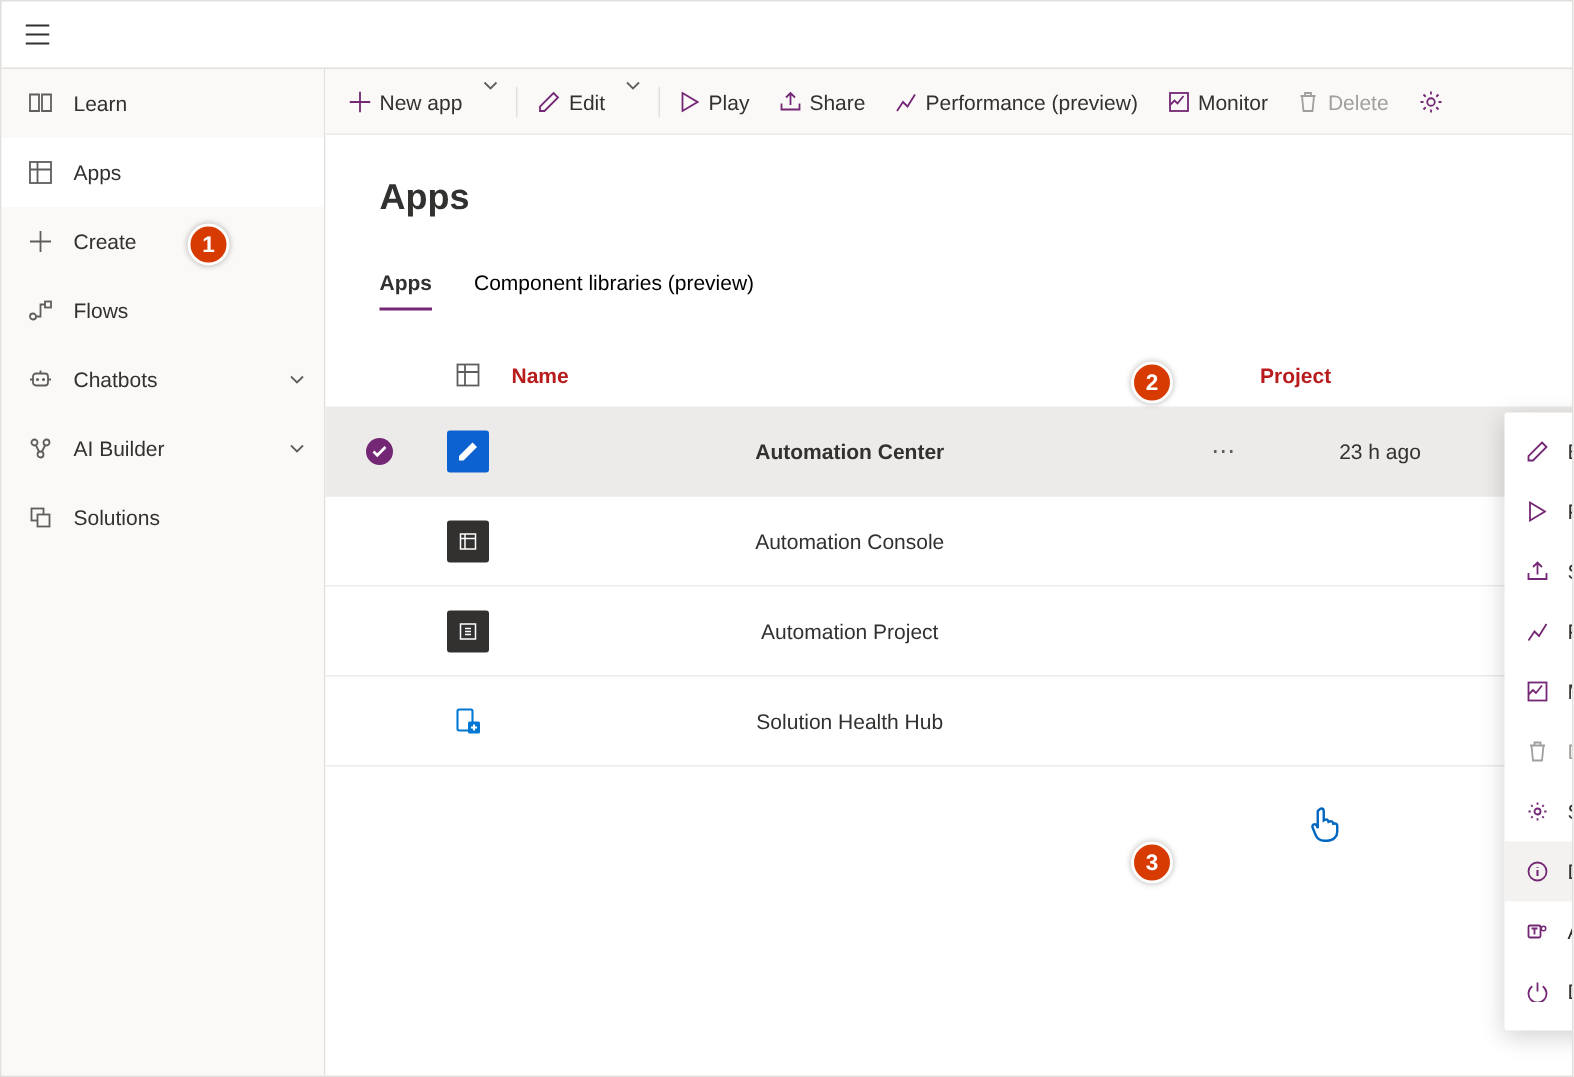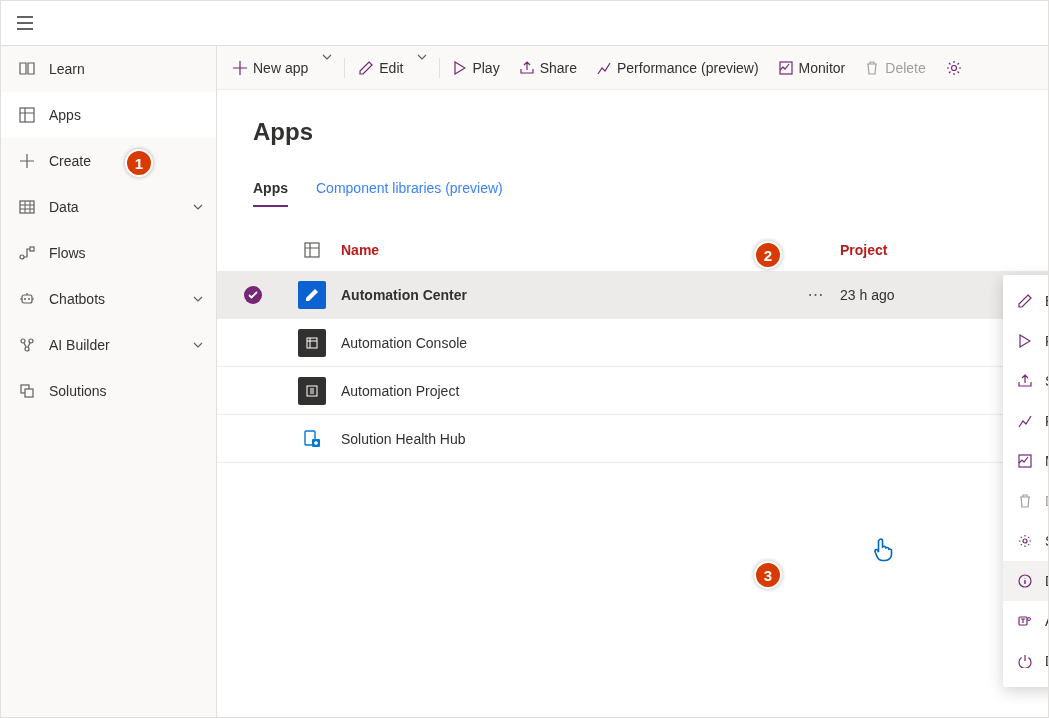--- a/index.html
+++ b/index.html
@@ -111,21 +111,21 @@
   }
   .tabs {
     display: flex;
     gap: 28px;
     padding: 18px 0 0 36px;
     border-bottom: 1px solid #fff;
   }
   .tab {
     padding: 8px 0 10px 0;
     cursor: pointer;
-    color: #3b82f6;
+    color: #000000;
     position: relative;
   }
   .tab.active {
     color: #323130;
     font-weight: 600;
   }
   .tab.active::after {
     content: "";
     position: absolute;
     left: 0; right: 0; bottom: -1px;
@@ -145,23 +145,24 @@
     padding-right: 48px;
   }
   .col-check { width: 72px; display:flex; justify-content:center; }
   .col-type { width: 46px; display:flex; justify-content:center; }
   .col-name { flex: 1; padding-left: 6px; }
   .col-more { width: 48px; display:flex; justify-content:center; }
   .col-mod { width: 160px; }
   .trow {
     display: flex;
     align-items: center;
-    height: 48px;
+    height: 60px;
     border-bottom: 1px solid #edebe9;
     padding-right: 48px;
+    text-align: center;
   }
   .trow.selected {
     background: #edebe9;
   }
   .app-icon {
     width: 28px; height: 28px;
     display:flex; align-items:center; justify-content:center;
     border-radius: 2px;
     color: #fff;
   }
@@ -257,34 +258,20 @@
       <span class="nav-icon">
         <svg width="16" height="16" viewBox="0 0 16 16">
             <path d="M8 1v14M1 8h14" stroke="#605e5c" stroke-width="1.2"></path>
           </svg>
       </span>
       <span>Create</span>
     </div>
     <div class="nav-item">
       <span class="nav-icon">
         <svg width="16" height="16" viewBox="0 0 16 16" fill="none">
-            <rect x="1" y="2" width="14" height="12" stroke="#605e5c" stroke-width="1.2"></rect>
-            <path d="M1 6h14M1 10h14M6 2v12M11 2v12" stroke="#605e5c" stroke-width="1"></path>
-          </svg>
-      </span>
-      <span>Data</span>
-      <span class="chev">
-        <svg width="12" height="12" viewBox="0 0 12 12">
-            <path d="M2 4l4 4 4-4" stroke="#605e5c" stroke-width="1.2" fill="none"></path>
-          </svg>
-      </span>
-    </div>
-    <div class="nav-item">
-      <span class="nav-icon">
-        <svg width="16" height="16" viewBox="0 0 16 16" fill="none">
             <circle cx="3" cy="12" r="2" stroke="#605e5c" stroke-width="1.2"></circle>
             <rect x="11" y="2" width="4" height="4" stroke="#605e5c" stroke-width="1.2"></rect>
             <path d="M5 12h3V4h3" stroke="#605e5c" stroke-width="1.2"></path>
           </svg>
       </span>
       <span>Flows</span>
     </div>
     <div class="nav-item">
       <span class="nav-icon">
         <svg width="16" height="16" viewBox="0 0 16 16" fill="none">

